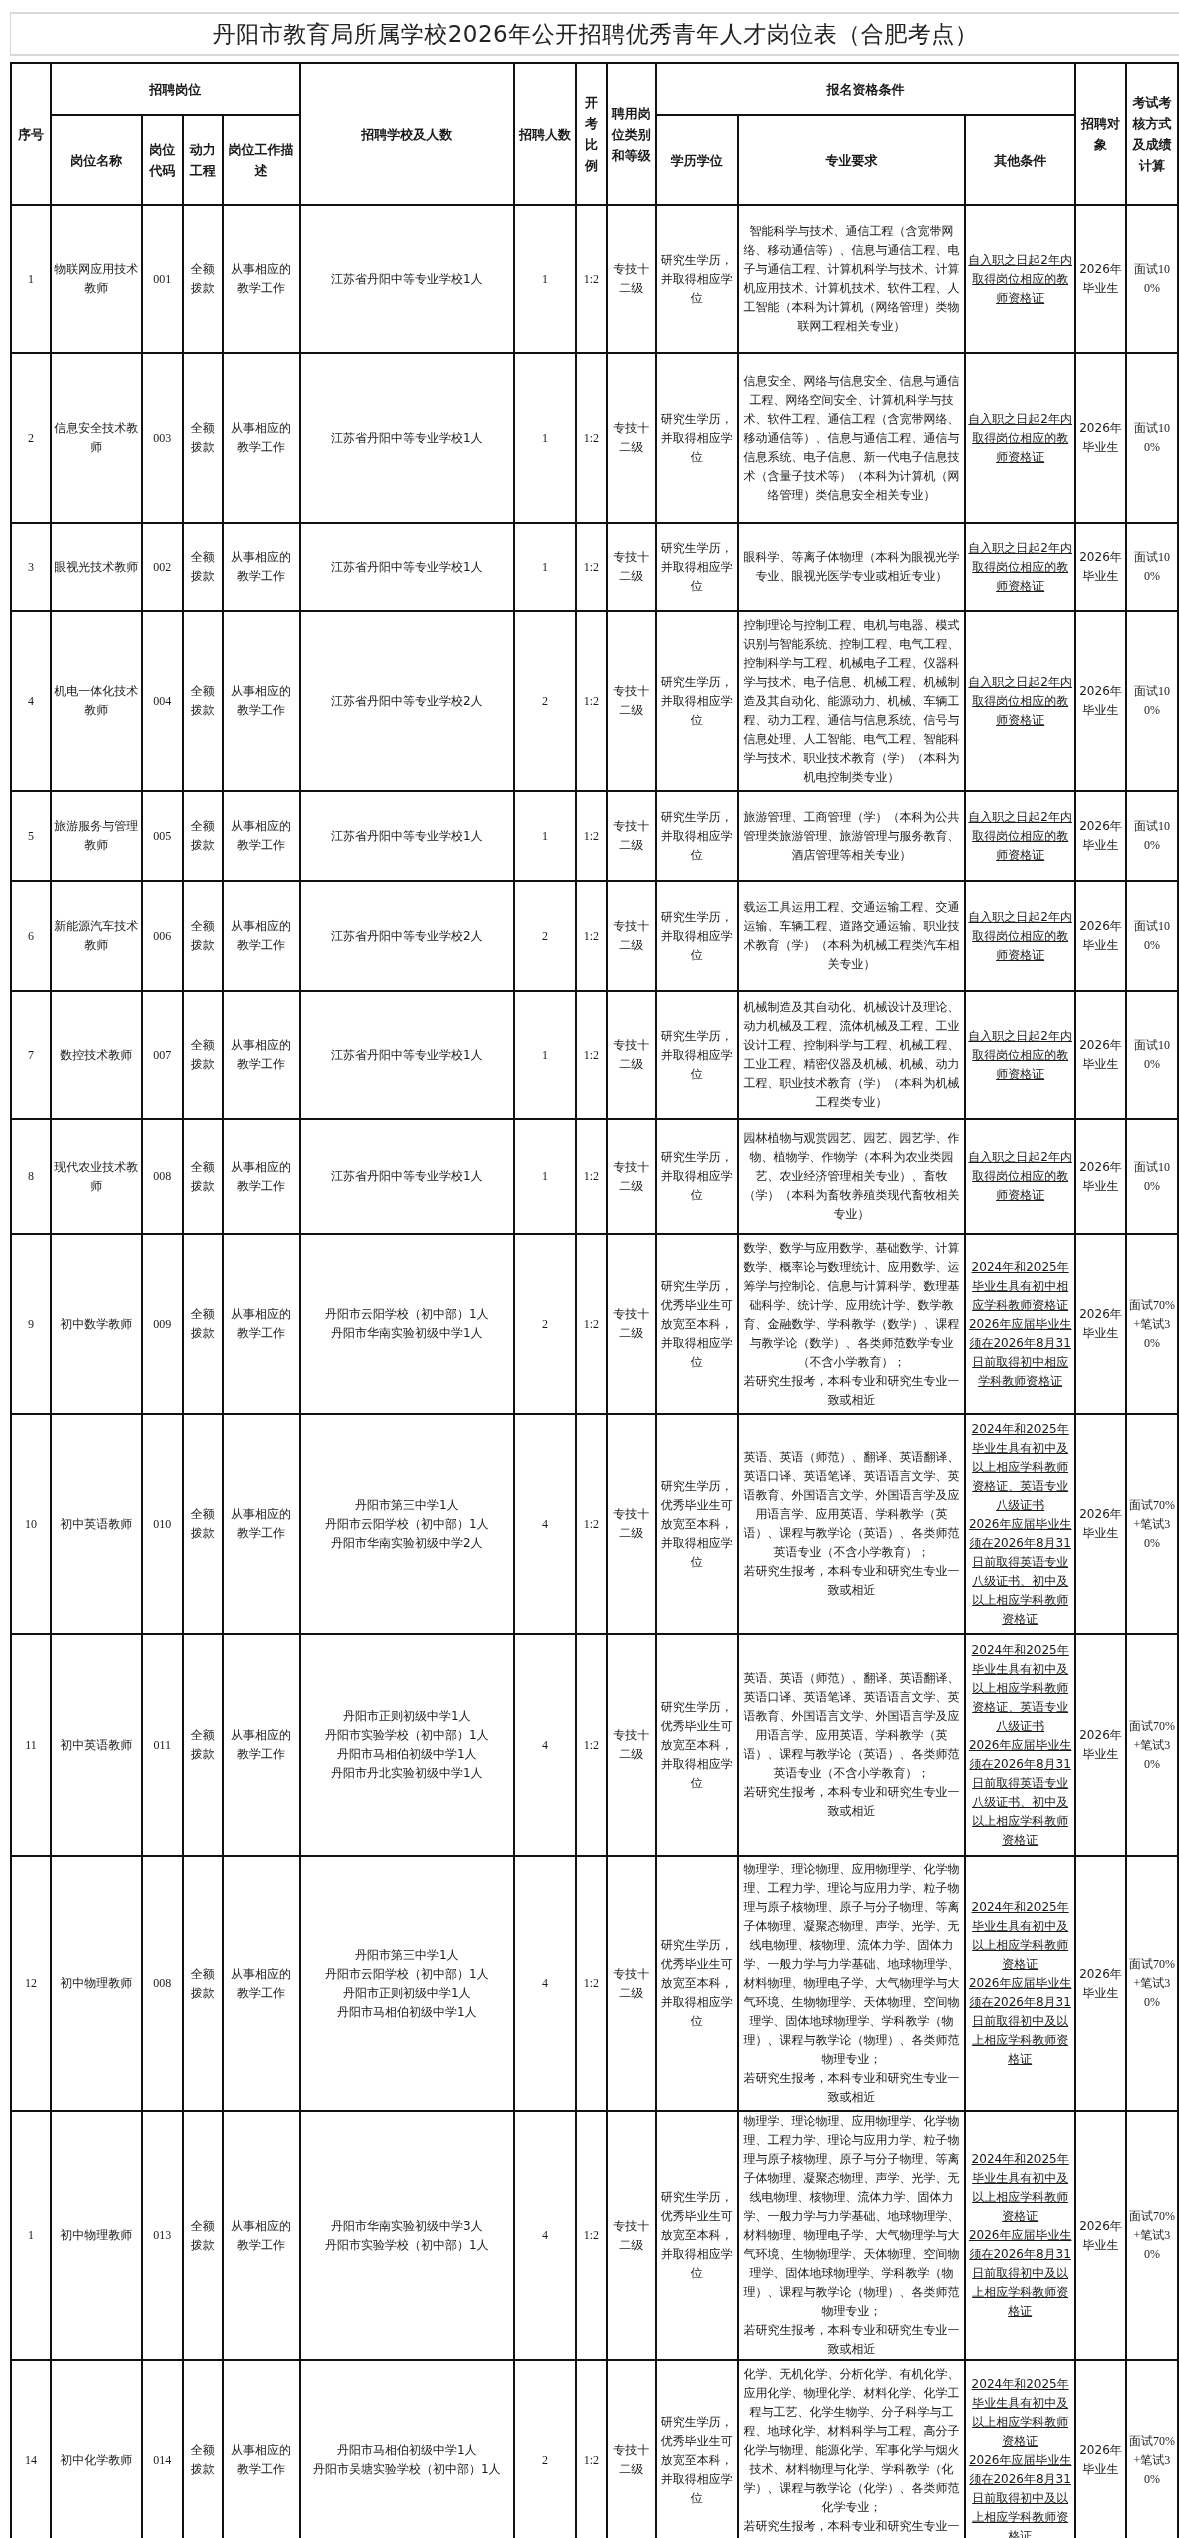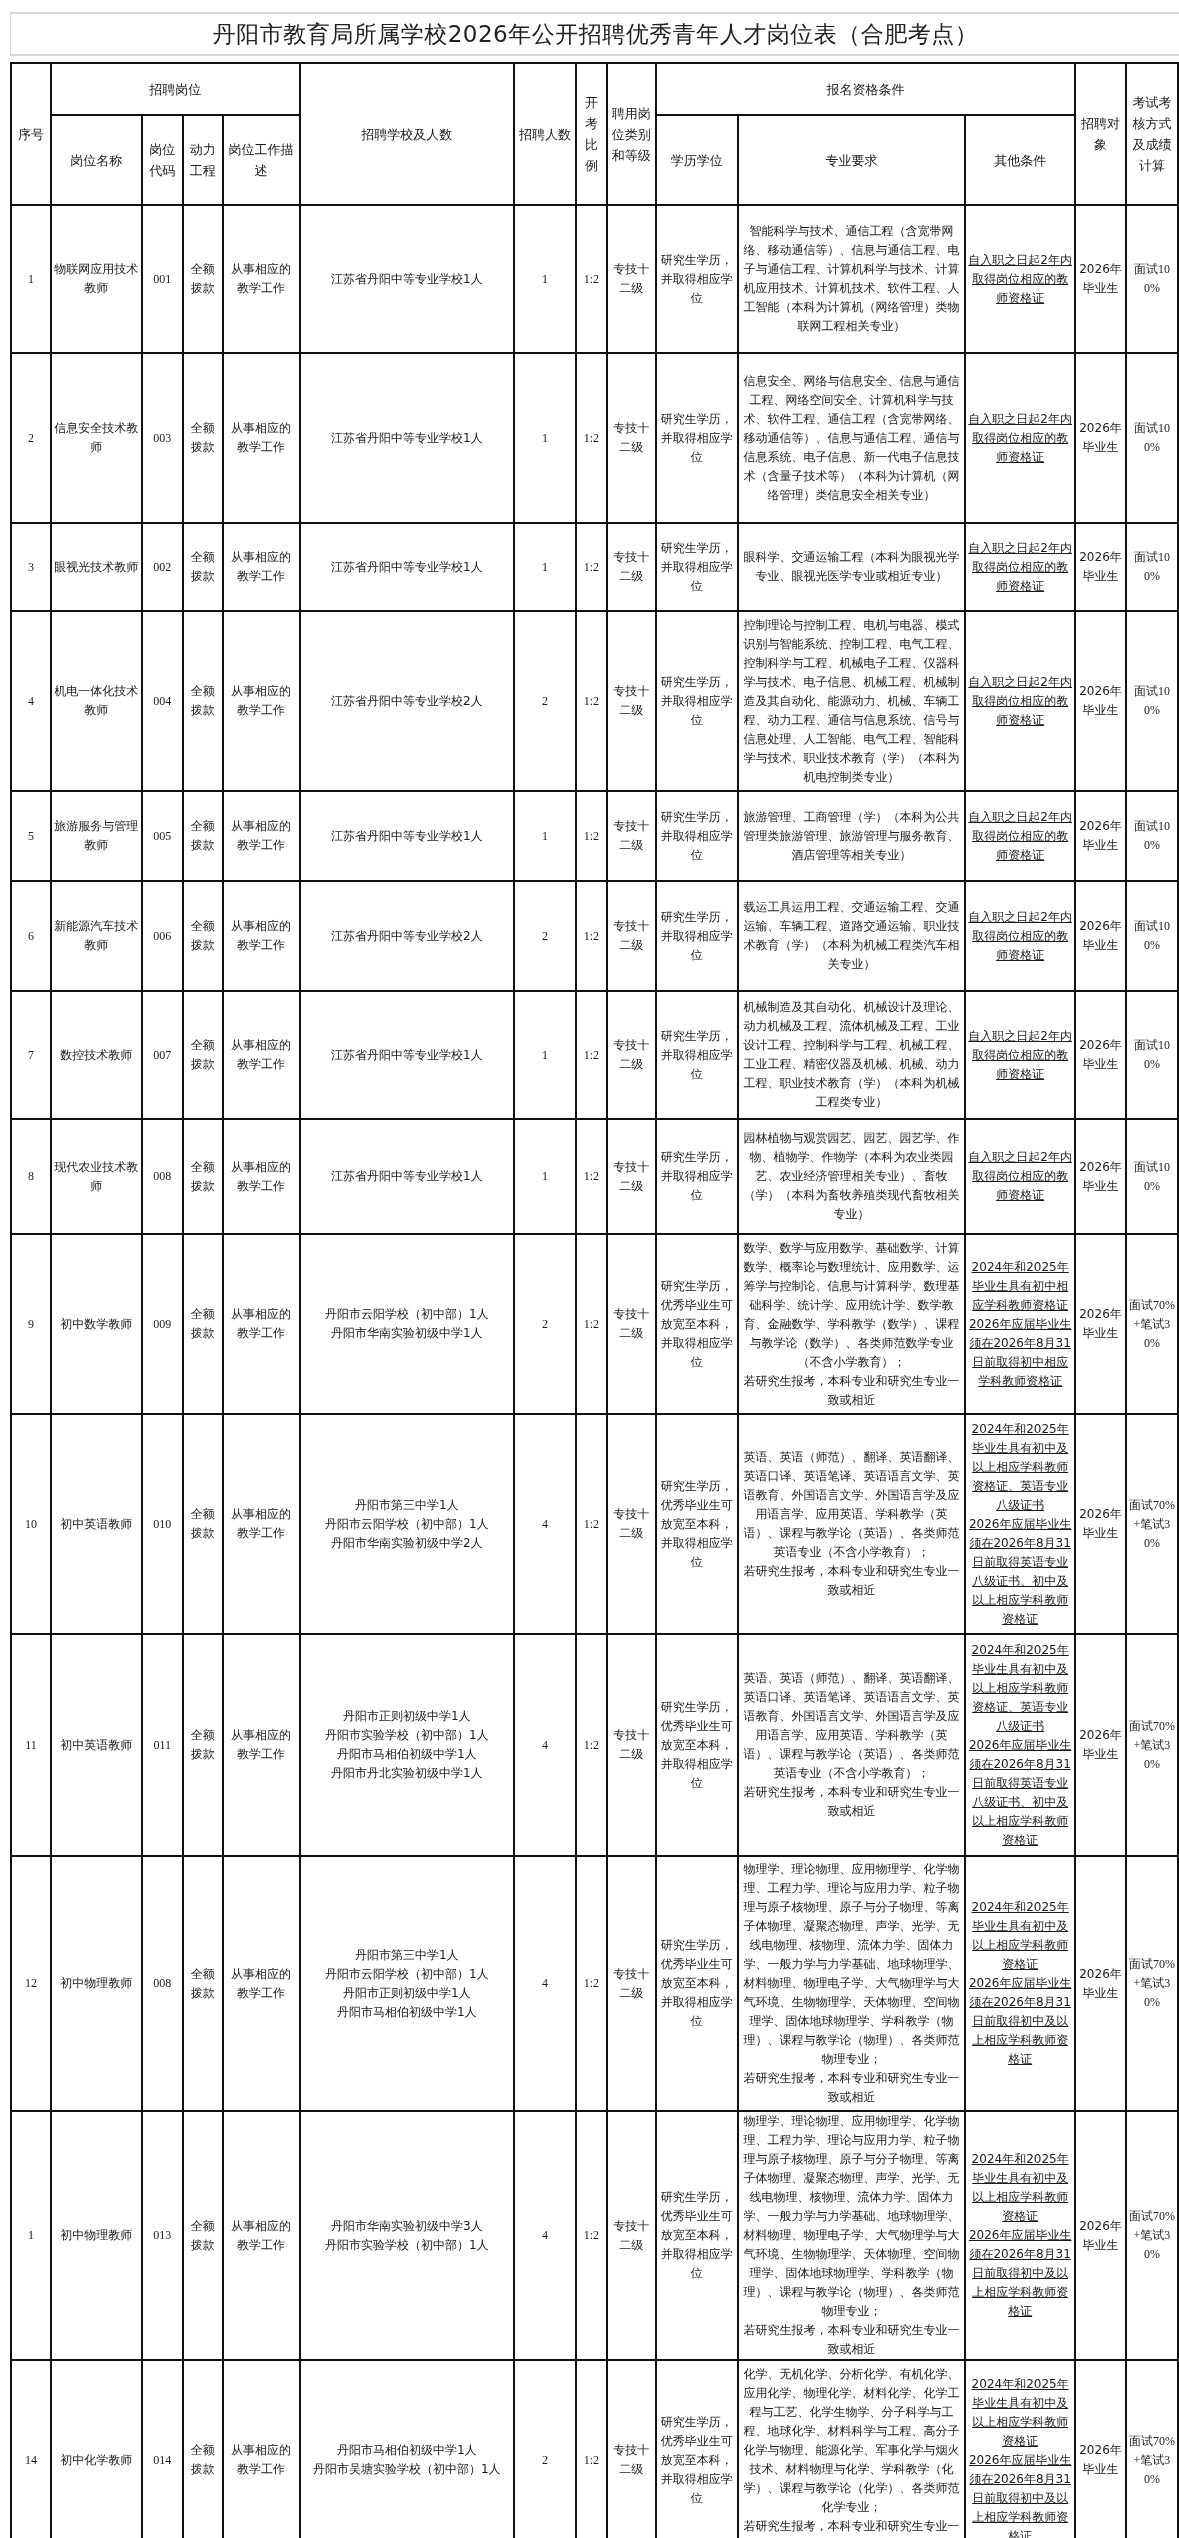--- a/index.html
+++ b/index.html
@@ -5,21 +5,21 @@
   html, body { margin: 0; padding: 0; background: #ffffff; }
   body { width: 1179px; height: 2538px; overflow: hidden; position: relative;
          font-family: "DejaVu Sans", "Liberation Sans", sans-serif; color: #1a1a1a; }
   .title-box { position: absolute; left: 10px; top: 12px; width: 1169px; height: 40px;
                border-top: 2px solid #d8d8de; border-bottom: 2px solid #d8d8de; border-left: 1px solid #d8d8de;
                display: flex; align-items: center; justify-content: center; }
   .title-box span { font-size: 23px; letter-spacing: 0.5px; color: #222; }
   table.sheet { position: absolute; left: 10px; top: 62px; border-collapse: collapse; table-layout: fixed; }
   table.sheet td, table.sheet th { border: 2px solid #111; padding: 0 2px; text-align: center; vertical-align: middle;
       font-size: 12px; line-height: 19px; font-weight: normal; overflow: hidden; word-break: break-all; }
-  table.sheet th { font-weight: normal; font-size: 13px; line-height: 21px; }
+  table.sheet th { font-weight: bold; font-size: 13px; line-height: 21px; }
   .serif { font-family: "Liberation Serif", "DejaVu Serif", serif; font-size: 13px; }
   .multi { white-space: pre-line; }
   .major { text-align: center; font-size: 12px; line-height: 19.5px; padding: 0 1px; }
   .other { font-size: 12px; line-height: 19.5px; text-decoration: underline; }
 </style>
 </head>
 <body>
 
 <div class="title-box">
   <span>丹阳市教育局所属学校2026年公开招聘优秀青年人才岗位表（合肥考点）</span>
@@ -103,21 +103,21 @@
     <td class="serif">3</td>
     <td>眼视光技术教师</td>
     <td class="serif">002</td>
     <td>全额拨款</td>
     <td>从事相应的教学工作</td>
     <td class="multi">江苏省丹阳中等专业学校1人</td>
     <td class="serif">1</td>
     <td class="serif">1:2</td>
     <td>专技十二级</td>
     <td>研究生学历，并取得相应学位</td>
-    <td class="major multi">眼科学、交通运输工程（本科为眼视光学专业、眼视光医学专业或相近专业）</td>
+    <td class="major multi">眼科学、等离子体物理（本科为眼视光学专业、眼视光医学专业或相近专业）</td>
     <td class="other multi">自入职之日起2年内取得岗位相应的教师资格证</td>
     <td>2026年毕业生</td>
     <td class="serif">面试100%</td>
   </tr>
 
   <tr style="height: 180px;">
     <td class="serif">4</td>
     <td>机电一体化技术教师</td>
     <td class="serif">004</td>
     <td>全额拨款</td>

